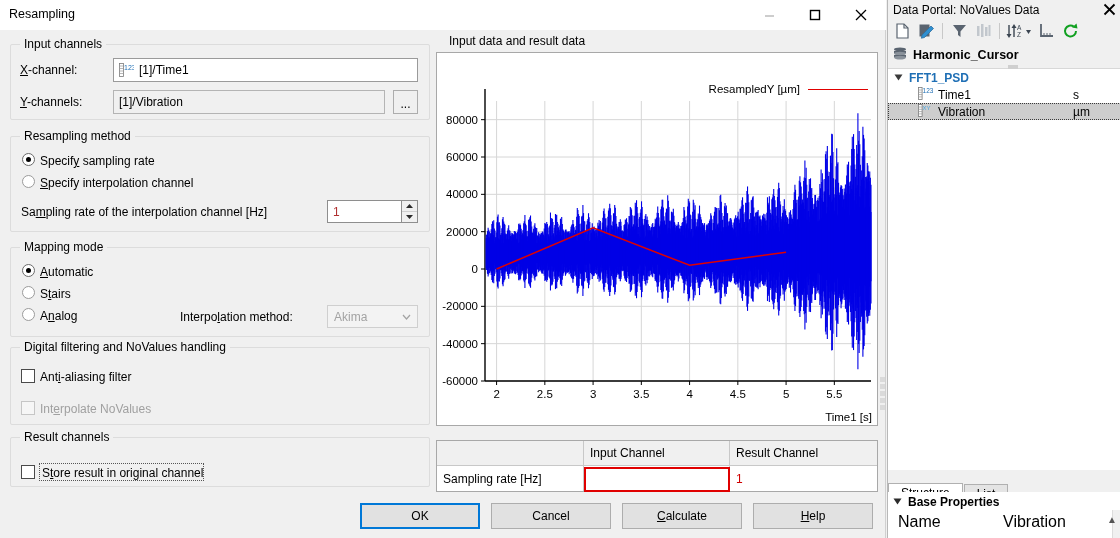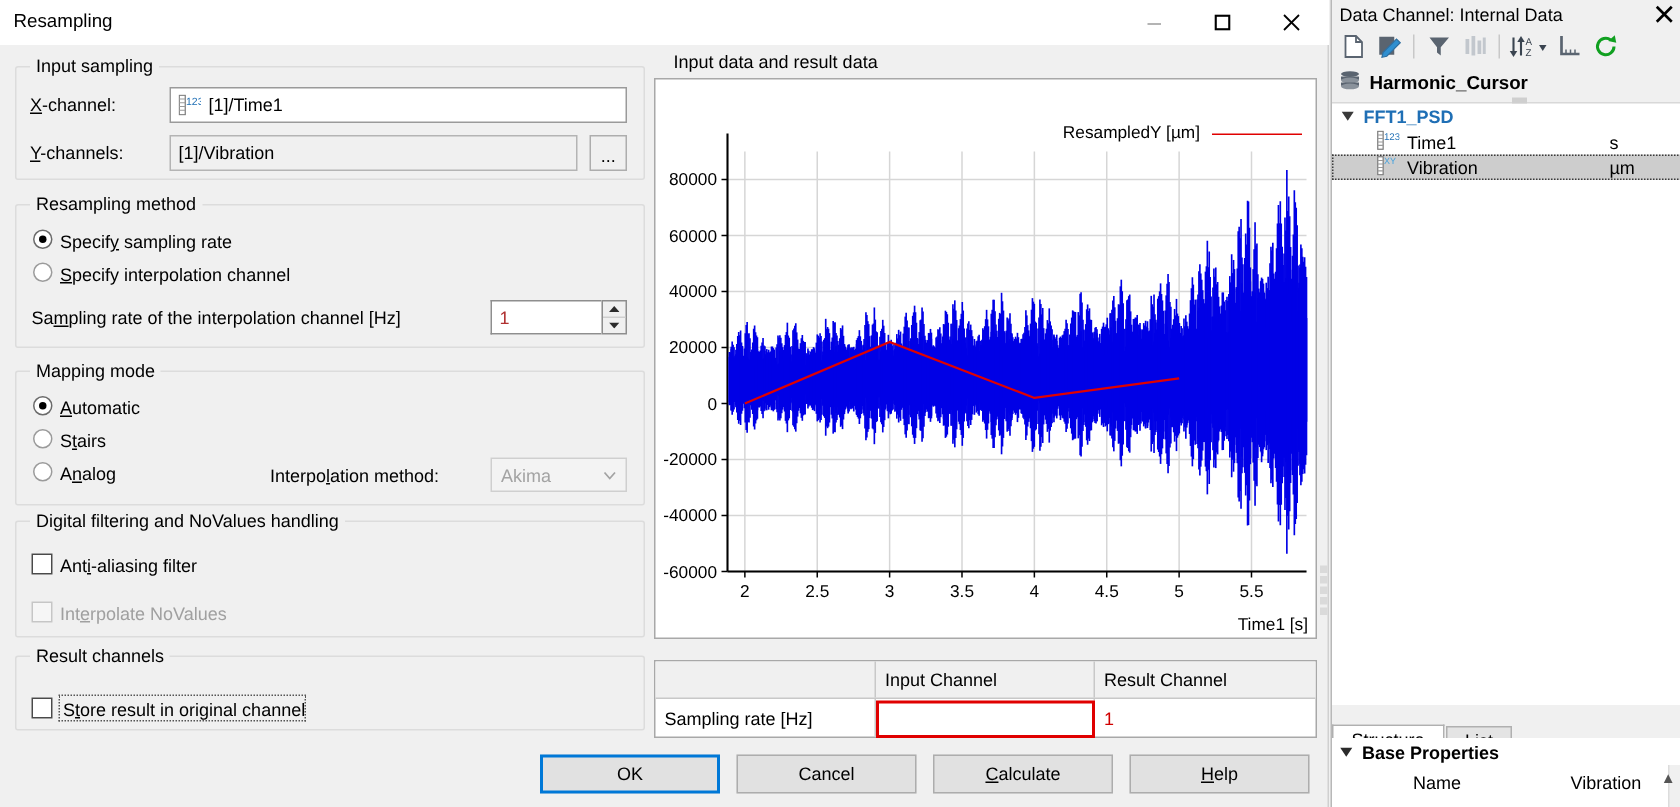--- a/index.html
+++ b/index.html
@@ -128,21 +128,21 @@
   .ptabs { position:absolute; left:0; top:471px; width:233px; height:33px;
            display:flex; align-items:flex-end; border-bottom:1px solid #b0b0b0; }
   .ptab { height:19px; padding:0 12px; display:flex; align-items:center;
           font-size:12px; border:1px solid #b0b0b0; background:#e4e4e4;
           border-bottom:none; margin-right:1px; }
   .ptab.active { background:#fff; height:20px; border-bottom:1px solid #fff; }
 
   .props { position:absolute; left:0; top:492px; width:233px; height:46px; background:#fff; }
   .prop-head { display:flex; align-items:center; height:20px; padding-left:5px;
                font-weight:bold; font-size:12px; }
-  .prop-row { display:flex; height:20px; font-size:12px; align-items:center;padding-left:44px; }
+  .prop-row { display:flex; height:20px; font-size:16px; align-items:center; }
   .prop-row .pk { width:110px; padding-left:10px; }
   .prop-row .pv { flex:1; padding-left:5px; }
   .prop-caret { position:absolute; right:4px; top:22px; font-size:10px; color:#555; }
   .prop-sb { position:absolute; right:0; top:18px; width:9px; height:28px; background:#f0f0f0;
              border-left:1px solid #dcdcdc; }
 </style>
 </head>
 <body>
 
 <div class="root">
@@ -163,21 +163,21 @@
       </div>
       <div class="wbtn btn-close">
         <svg width="12" height="12" viewBox="0 0 12 12">
             <line x1="1" y1="1" x2="11" y2="11" stroke="#000" stroke-width="1.2"></line>
             <line x1="11" y1="1" x2="1" y2="11" stroke="#000" stroke-width="1.2"></line>
           </svg>
       </div>
     </div>
 
     <div class="group" style="left:10px; top:44px; width:420px; height:76px;">
-      <div class="group-title">Input sampling</div>
+      <div class="group-title">Input channels</div>
     </div>
     <div class="lbl" style="left:20px; top:63px;">
       <u>X</u>-channel:
     </div>
     <div class="textbox" style="left:113px; top:58px; width:305px; height:24px;">
       <span class="chanicon">
         <svg width="15" height="14" viewBox="0 0 15 14">
           <rect x="0.5" y="0.5" width="4" height="13" fill="#fff" stroke="#7a7a7a" stroke-width="0.8"></rect>
           <line x1="0.5" y1="3" x2="4.5" y2="3" stroke="#9a9a9a" stroke-width="0.7"></line>
           <line x1="0.5" y1="5.5" x2="4.5" y2="5.5" stroke="#9a9a9a" stroke-width="0.7"></line>
@@ -1602,21 +1602,21 @@
       <i></i>
         <i></i>
         <i></i>
         <i></i>
         <i></i>
     </div>
   </div>
 
   <div class="portal">
     <div class="portal-title">
-      <span>Data Channel: Internal Data</span>
+      <span>Data Portal: NoValues Data</span>
       <div class="portal-close">
         <svg width="13" height="13" viewBox="0 0 13 13">
             <line x1="1.5" y1="1.5" x2="11.5" y2="11.5" stroke="#000" stroke-width="1.8"></line>
             <line x1="11.5" y1="1.5" x2="1.5" y2="11.5" stroke="#000" stroke-width="1.8"></line>
           </svg>
       </div>
     </div>
 
     <div class="ptoolbar">
       <div class="tb-ico">

